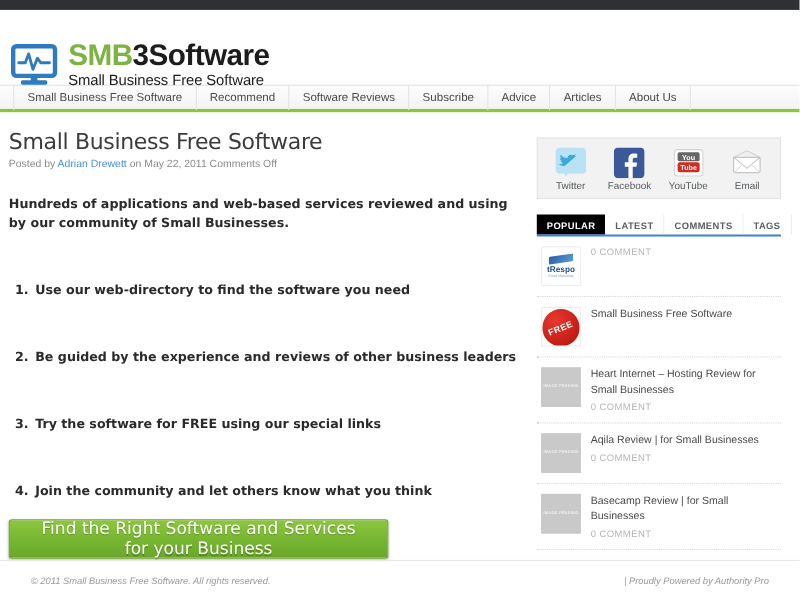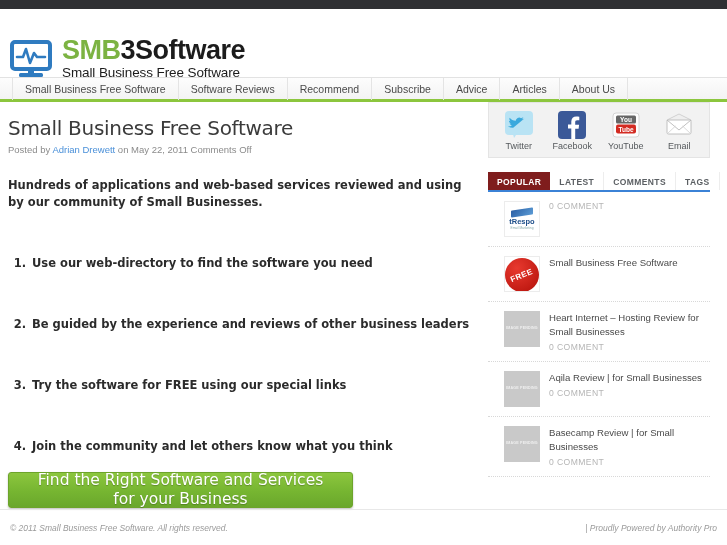--- a/index.html
+++ b/index.html
@@ -71,21 +71,21 @@
     display: flex;
     padding: 0 8px 0 8px;
   }
   .main-col {
     width: 480px;
     padding-top: 14px;
     padding-right: 10px;
   }
   .side-col {
     width: 222px;
-    padding-top: 0;
+    padding-top: 23px;
   }
   
   .post-title {
     font-size: 20px;
     color: #3b3b3b;
     font-weight: normal;
     margin: 0 0 4px 0;
     letter-spacing: -0.3px;
     font-family: "DejaVu Sans", sans-serif;
   }
@@ -175,37 +175,37 @@
     font-weight: bold;
     letter-spacing: 0.4px;
     color: #5b5f63;
     padding: 0 9px;
     line-height: 20px;
     cursor: pointer;
     background: #ffffff;
     border-right: 1px solid #ededed;
   }
   .tab.active {
-    background: #7f1d1d;
+    background: #000000;
     color: #ffffff;
     border-right: none;
   }
   
   .plist { margin: 0; padding: 0; list-style: none; }
   .pitem {
     display: flex;
     padding: 9px 0 9px 0;
     border-bottom: 1px dotted #d8d8d8;
     cursor: pointer;
   }
   .pthumb {
     width: 36px; height: 36px;
     flex: 0 0 36px;
     margin-right: 9px;
-    margin-left: 16px;
+    margin-left: 4px;
     border: 1px solid #ececec;
     background: #fff;
     position: relative;
     overflow: hidden;
   }
   .pthumb.pending {
     background: #c9c9c9;
     border: 1px solid #c9c9c9;
     display: flex;
     align-items: center;
@@ -234,21 +234,21 @@
   
   .footer {
     position: absolute;
     left: 0; right: 0;
     bottom: 0;
     height: 36px;
     border-top: 1px solid #e8e8e8;
     display: flex;
     align-items: center;
     justify-content: space-between;
-    padding: 0 10px;
+    padding: 0 28px;
   }
   .foot-text {
     font-size: 8.5px;
     color: #9a9a9a;
     font-style: italic;
   }
   
   .free-badge {
     width: 34px; height: 34px;
     border-radius: 50%;
@@ -293,22 +293,22 @@
           <span class="logo-smb">SMB</span><span class="logo-rest">3Software</span>
         </span>
         <div class="logo-sub">Small Business Free Software</div>
       </span>
     </div>
   </div>
 
   <div class="nav-wrap">
     <div class="nav">
       <div class="nav-item">Small Business Free Software</div>
+      <div class="nav-item">Recommend</div>
       <div class="nav-item">Software Reviews</div>
-      <div class="nav-item">Recommend</div>
       <div class="nav-item">Subscribe</div>
       <div class="nav-item">Advice</div>
       <div class="nav-item">Articles</div>
       <div class="nav-item">About Us</div>
     </div>
   </div>
 
   <div class="content">
 
     <div class="main-col">

